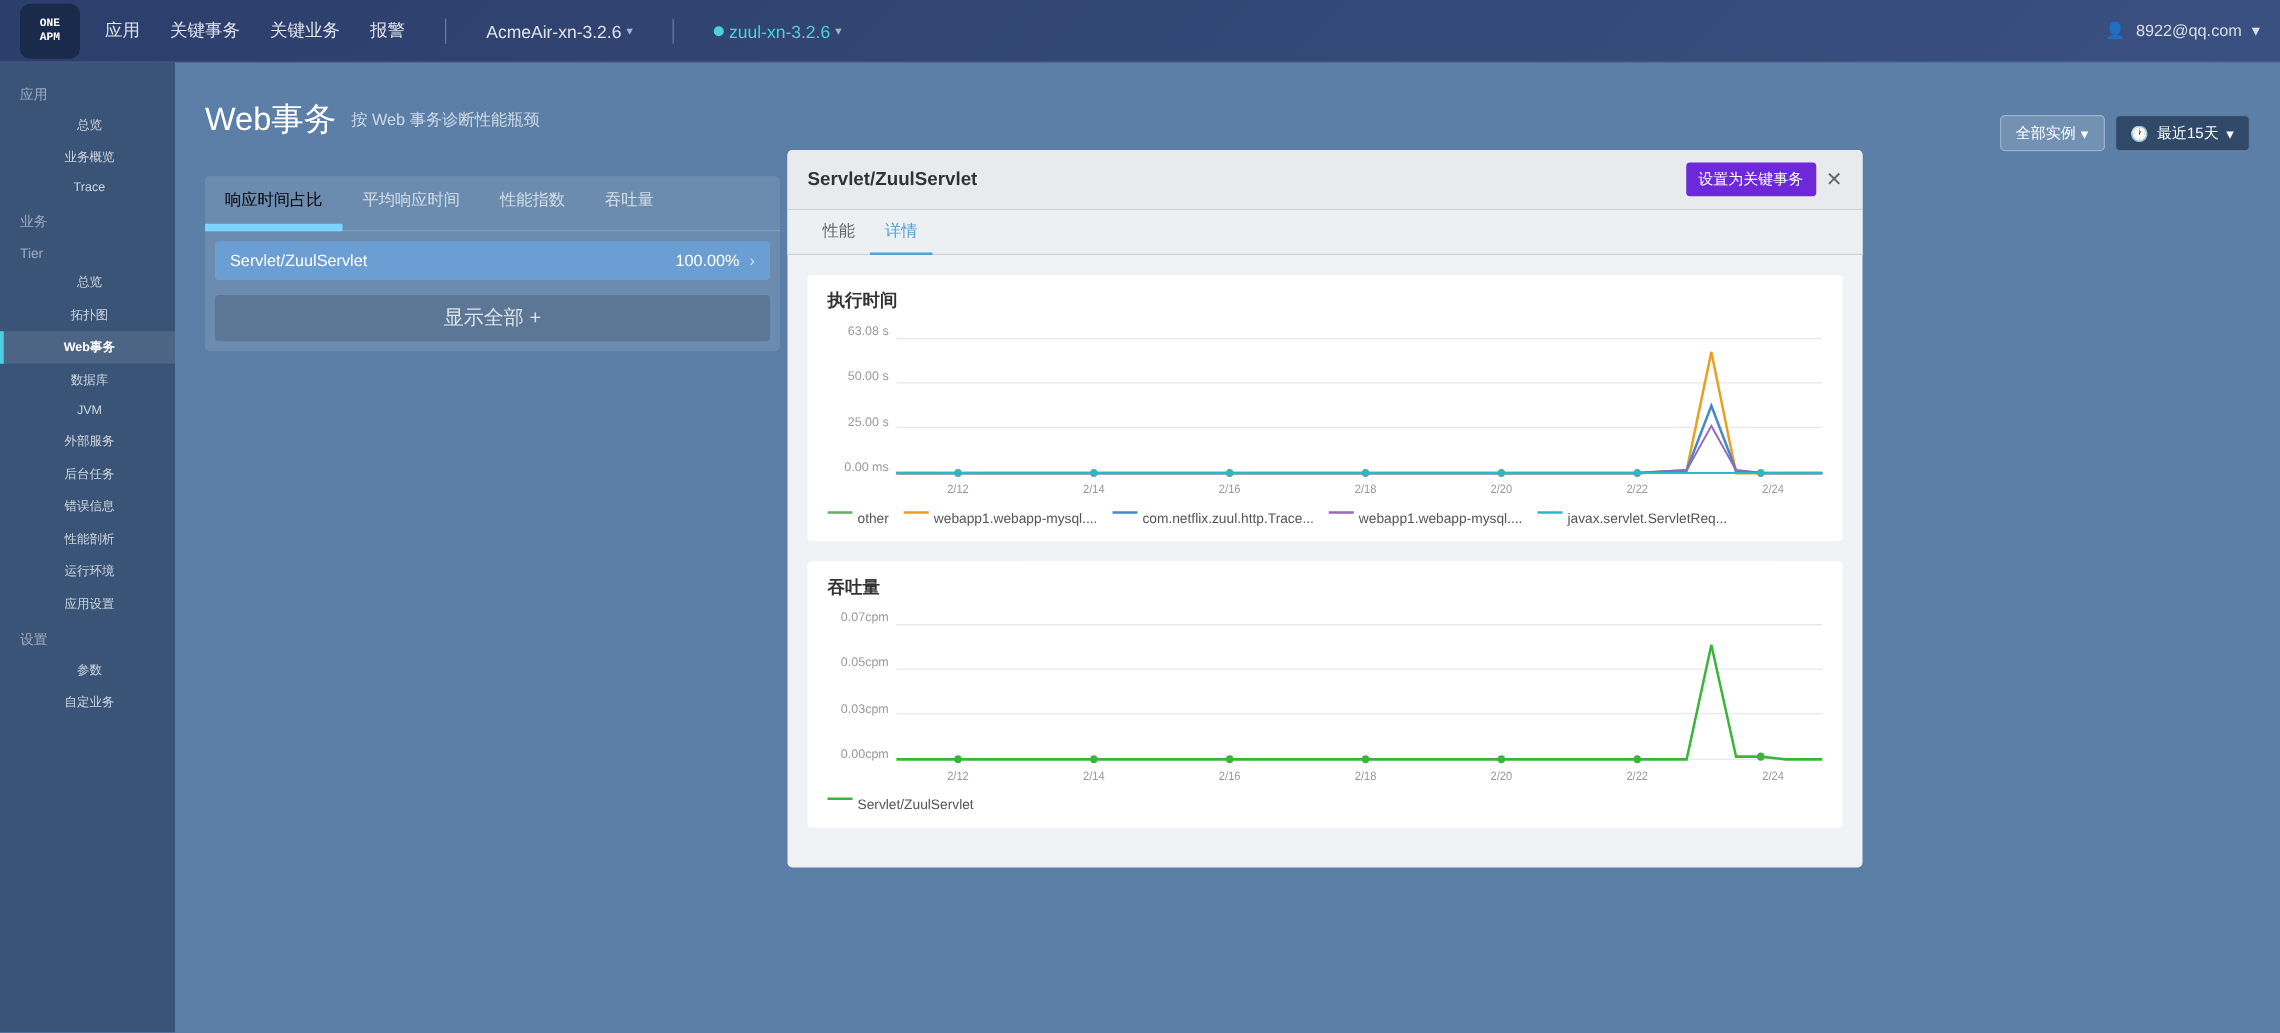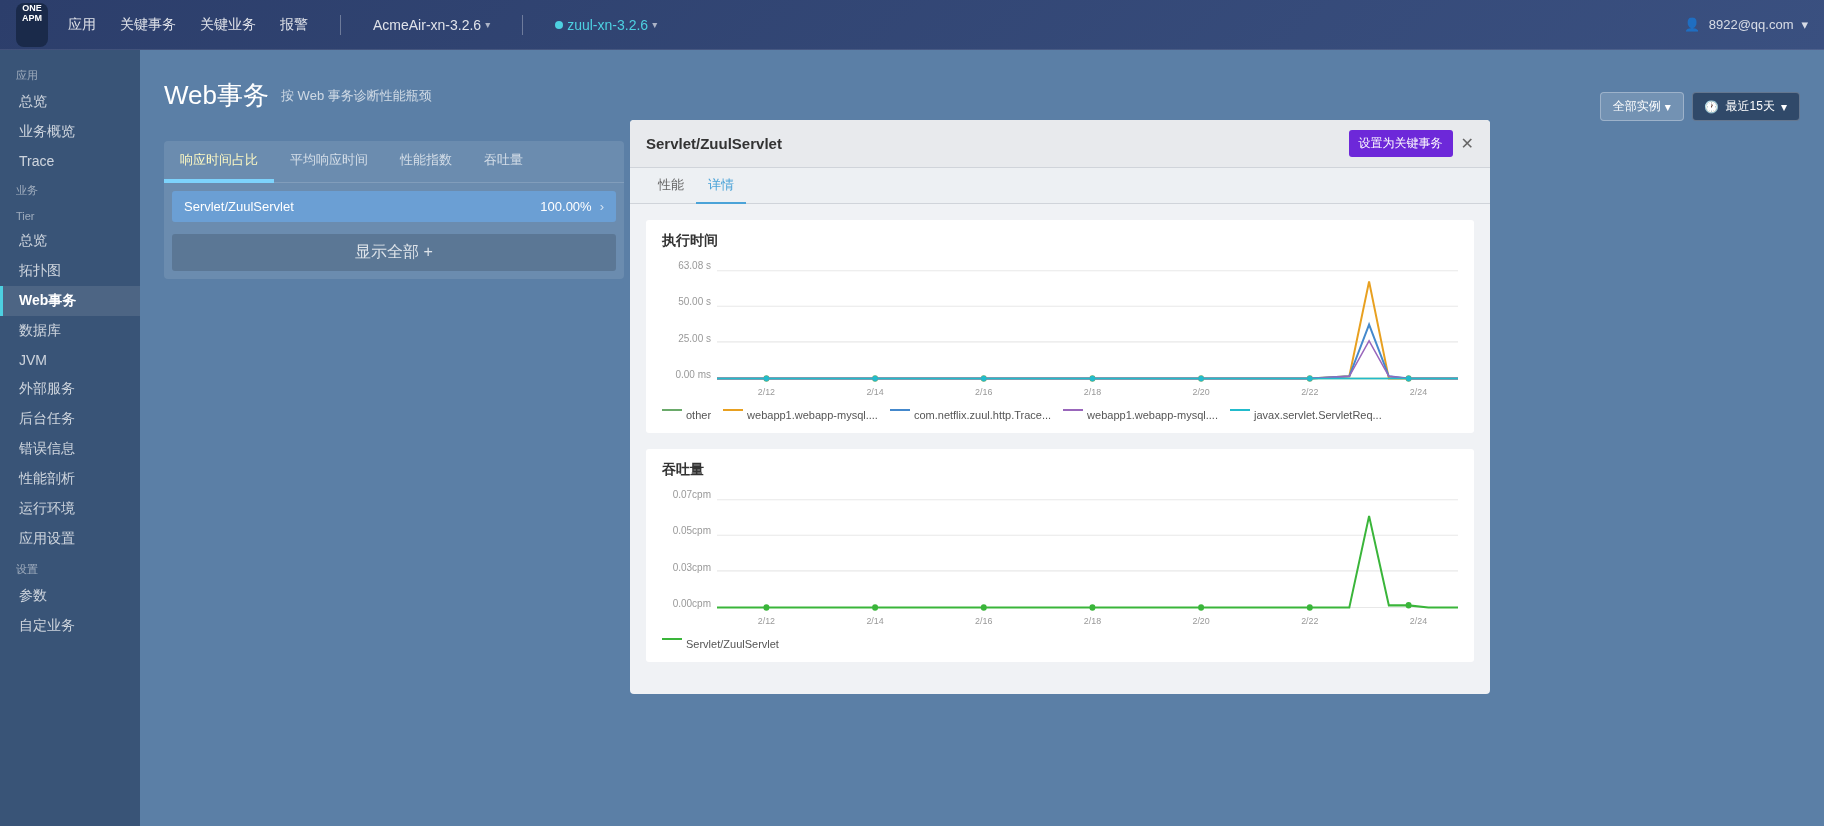--- a/index.html
+++ b/index.html
@@ -8,26 +8,27 @@
     
     .top-nav {
       height: 50px;
       background: linear-gradient(135deg, #2c3e6b 0%, #3a5080 100%);
       display: flex;
       align-items: center;
       padding: 0 16px;
       border-bottom: 1px solid rgba(255,255,255,0.1);
     }
     .logo {
-      width: 32px; height: 44px;
+      width: 48px; height: 44px;
       background: #1a2a4a;
       border-radius: 8px;
-      display: flex; align-items: flex-start; justify-content: center;
+      display: flex; align-items: center; justify-content: center;
       margin-right: 20px;
       flex-shrink: 0;
+      font-family: Liberation Mono, monospace;
     }
     .logo-text { color: #fff; font-size: 9px; font-weight: bold; text-align: center; line-height: 1.2; }
     .nav-links { display: flex; gap: 24px; align-items: center; }
     .nav-link { color: rgba(255,255,255,0.85); font-size: 14px; cursor: pointer; text-decoration: none; }
     .nav-divider { width: 1px; height: 20px; background: rgba(255,255,255,0.3); margin: 0 8px; }
     .nav-app { display: flex; align-items: center; gap: 4px; color: rgba(255,255,255,0.85); font-size: 14px; cursor: pointer; }
     .nav-app.active { color: #4dd0e1; }
     .dot-active { width: 8px; height: 8px; background: #4dd0e1; border-radius: 50%; }
     .nav-app-chevron { color: rgba(255,255,255,0.6); font-size: 10px; }
     .top-right { margin-left: auto; display: flex; align-items: center; gap: 8px; color: rgba(255,255,255,0.8); font-size: 13px; }
@@ -41,23 +42,24 @@
       background: rgba(30, 50, 80, 0.55);
       padding: 10px 0;
       flex-shrink: 0;
       overflow-y: auto;
     }
     .sidebar-section-label { color: rgba(255,255,255,0.5); font-size: 11px; padding: 8px 16px 4px; }
     .sidebar-item {
       display: block;
       padding: 6px 16px;
       color: rgba(255,255,255,0.75);
-      font-size: 14px;
+      font-size: 10px;
       cursor: pointer;
       border-left: 3px solid transparent;
+      text-align: center;
     }
     .sidebar-item.active { color: #fff; font-weight: bold; border-left: 3px solid #4dd0e1; background: rgba(255,255,255,0.1); }
 
     
     .content {
       flex: 1;
       padding: 20px 24px;
       overflow: auto;
       position: relative;
     }
@@ -98,21 +100,21 @@
     }
     .tabs-header { display: flex; border-bottom: 1px solid rgba(255,255,255,0.15); }
     .tab-btn {
       padding: 10px 16px;
       color: rgba(255,255,255,0.7);
       font-size: 13px;
       cursor: pointer;
       border-bottom: 2px solid transparent;
       margin-bottom: -1px;
     }
-    .tab-btn.active { color: #fef9c3; border-bottom: 4px solid #7dd3fc; }
+    .tab-btn.active { color: #000000; border-bottom: 6px solid #7dd3fc; }
     .tabs-body { padding: 0; }
     .servlet-row {
       display: flex; align-items: center;
       background: #6b9fd4;
       padding: 8px 12px;
       margin: 8px;
       border-radius: 3px;
       cursor: pointer;
     }
     .servlet-name { color: #fff; font-size: 13px; flex: 1; }

